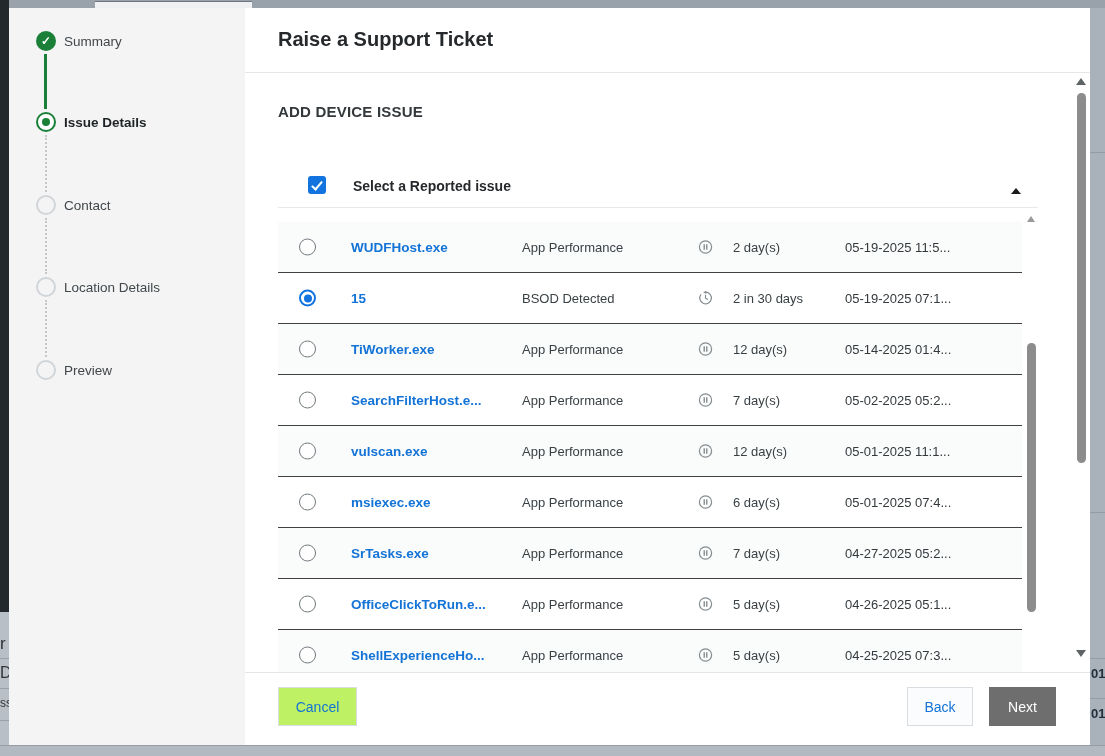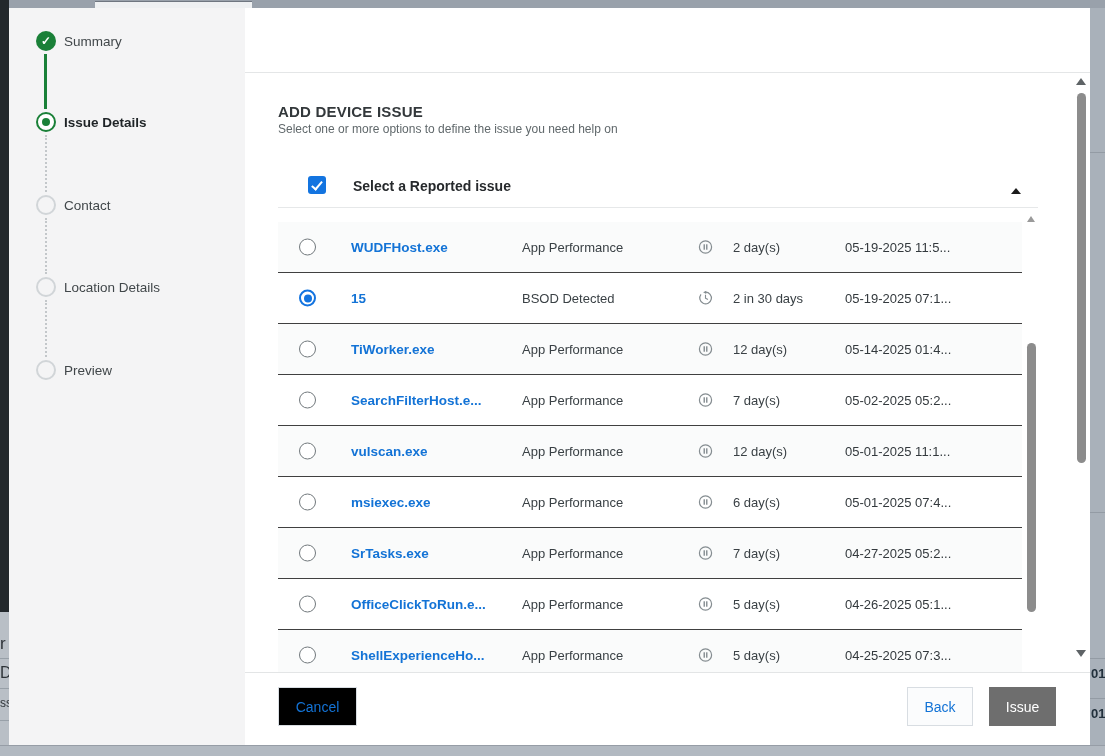--- a/index.html
+++ b/index.html
@@ -74,21 +74,21 @@
   .inner-scroll-up{position:absolute;left:2px;top:6px;width:0;height:0;border-left:4.5px solid transparent;border-right:4.5px solid transparent;border-bottom:6px solid #9a9a9a;}
   .inner-scroll-thumb{position:absolute;left:2px;top:133px;width:9px;height:269px;border-radius:5px;background:#8c8c8c;}
   .outer-scrollbar{position:absolute;left:828px;top:66px;width:16px;height:588px;}
   .outer-scroll-up{position:absolute;left:3px;top:4px;width:0;height:0;border-left:5px solid transparent;border-right:5px solid transparent;border-bottom:7px solid #5e6366;}
   .outer-scroll-thumb{position:absolute;left:4px;top:19px;width:9px;height:370px;border-radius:5px;background:#8c8c8c;}
   .outer-scroll-down{position:absolute;left:3px;top:576px;width:0;height:0;border-left:5px solid transparent;border-right:5px solid transparent;border-top:7px solid #5e6366;}
 
   
   .footer-divider{position:absolute;left:0;top:664px;width:845px;height:1px;background:#e3e5e6;}
   .btn{position:absolute;top:679px;height:39px;box-sizing:border-box;font-family:inherit;font-size:14px;cursor:pointer;display:flex;align-items:center;justify-content:center;}
-  .btn-cancel{left:33px;width:79px;background:#000000;border:1px solid #d8dde2;color:#1373d6;}
+  .btn-cancel{left:33px;width:79px;background:#bef264;border:1px solid #d8dde2;color:#1373d6;}
   .btn-back{left:662px;width:66px;background:#fbfcfd;border:1px solid #d8dde2;color:#1373d6;}
   .btn-next{left:744px;width:67px;background:#6e6e6e;border:1px solid #6e6e6e;color:#ffffff;}
 </style>
 </head>
 <body>
 
 <div class="screen">
 
   <div class="bg-top">
     <div class="bg-top-box"></div>
@@ -139,24 +139,24 @@
     <span class="step-label">Location Details</span>
   </div>
         <div class="connector dotted" style="top: 292px; height: 57px;"></div>
         <div class="step pending" style="top: 351px;">
     <span class="step-icon"></span>
     <span class="step-label">Preview</span>
   </div>
       </aside>
 
     <div class="main">
+      <h1 class="dialog-title">Raise a Support Ticket</h1>
       <div class="header-divider"></div>
 
       <div class="section-heading">ADD DEVICE ISSUE</div>
-      <div class="section-sub">Select one or more options to define the issue you need help on</div>
 
       <span class="checkbox"></span>
       <span class="group-label">Select a Reported issue</span>
       <span class="collapse-caret"></span>
       <div class="group-divider"></div>
 
       <div class="issue-list">
           <div class="issue-row">
     <span class="radio"></span>
     <a class="issue-name">WUDFHost.exe</a>
@@ -309,16 +309,16 @@
       </div>
       <div class="outer-scrollbar">
         <div class="outer-scroll-up"></div>
         <div class="outer-scroll-thumb"></div>
         <div class="outer-scroll-down"></div>
       </div>
 
       <div class="footer-divider"></div>
       <button class="btn btn-cancel">Cancel</button>
       <button class="btn btn-back">Back</button>
-      <button class="btn btn-next">Issue</button>
+      <button class="btn btn-next">Next</button>
     </div>
   </div>
 </div>
 
 </body></html>

